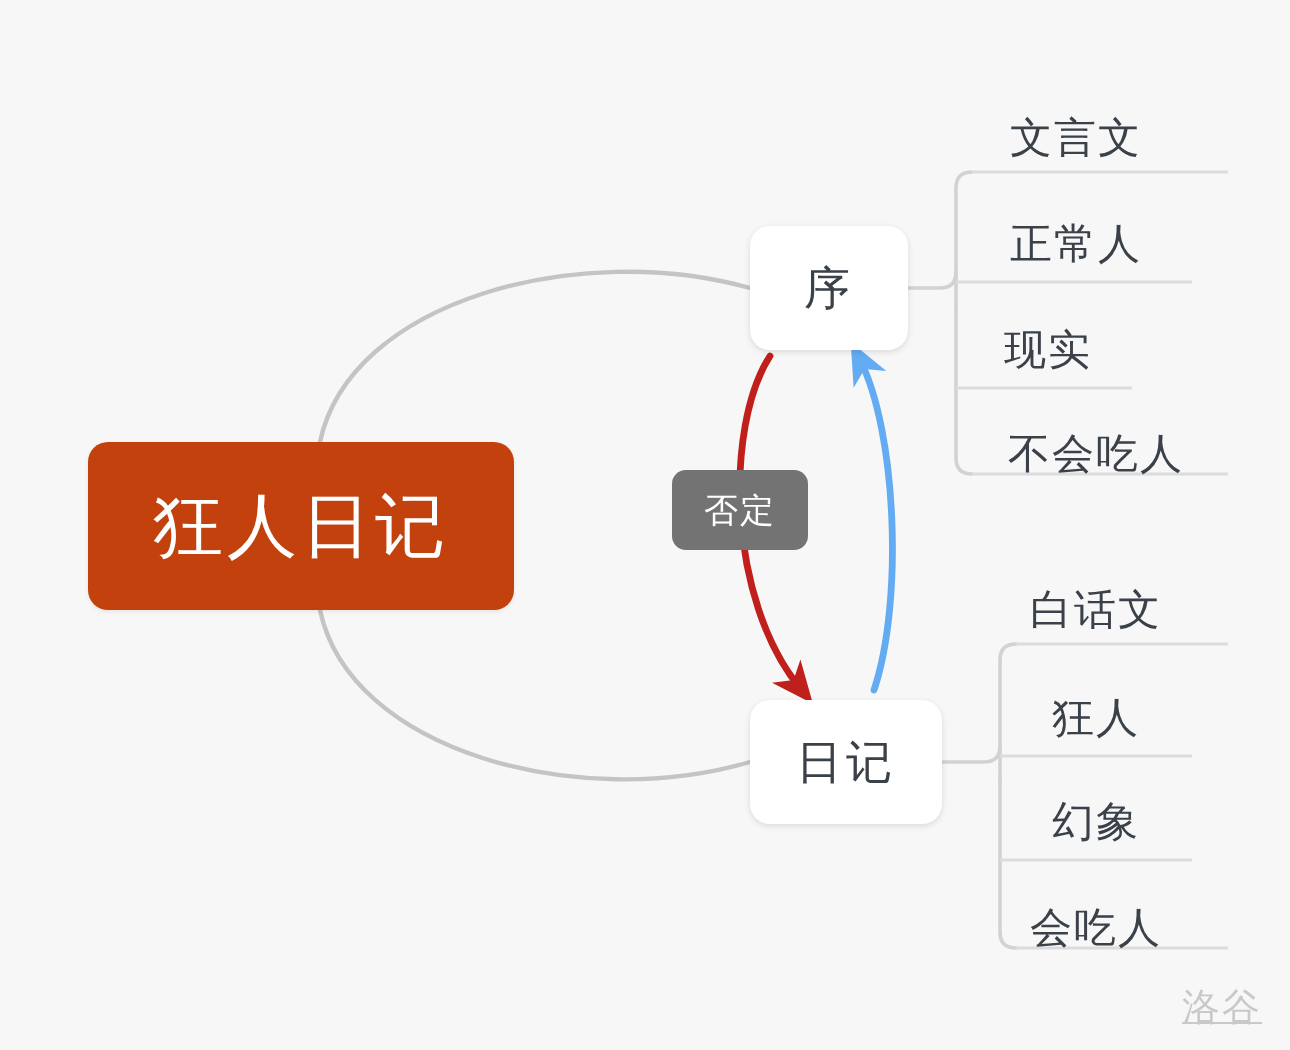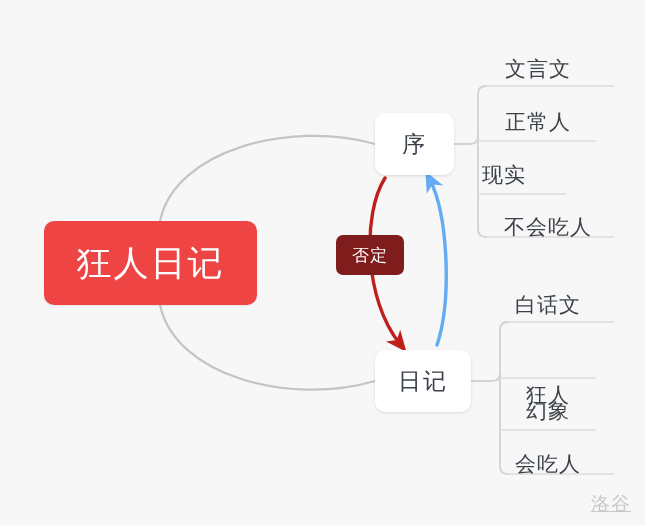--- a/index.html
+++ b/index.html
@@ -36,21 +36,21 @@
     align-items: center;
     justify-content: center;
     white-space: nowrap;
   }
 
   .root-node {
     left: 44px;
     top: 221px;
     width: 213px;
     height: 84px;
-    background: #ef4444;
+    background: #c2410c;
     border-radius: 10px;
     color: #ffffff;
     font-size: 35px;
     letter-spacing: 2px;
     box-shadow: 0 1px 2px rgba(0,0,0,0.07);
   }
 
   .branch-node {
     background: #ffffff;
     border-radius: 10px;
@@ -84,21 +84,21 @@
     font-size: 17px;
     letter-spacing: 1px;
     white-space: nowrap;
     z-index: 4;
   }
   .chip-negate {
     left: 336px;
     top: 235px;
     width: 68px;
     height: 40px;
-    background: #7f1d1d;
+    background: #737373;
   }
   .chip-return {
     left: 411px;
     top: 240px;
     width: 63px;
     height: 40px;
     background: #63abf2;
   }
 
   
@@ -169,23 +169,23 @@
 
   <div class="node branch-node node-xu">序</div>
 
   <div class="node branch-node node-riji">日记</div>
 
   <div class="chip chip-negate">否定</div>
 
 
   <div class="leaf" style="left:538px; top:55px;">文言文</div>
   <div class="leaf" style="left:538px; top:108px;text-align:right;">正常人</div>
-  <div class="leaf" style="left:504px; top:161px;">现实</div>
+  <div class="leaf" style="left:524px; top:161px;">现实</div>
   <div class="leaf" style="left:548px; top:213px;">不会吃人</div>
 
   <div class="leaf" style="left:548px; top:291px;">白话文</div>
-  <div class="leaf" style="left:548px; top:345px;margin-top:36px;">狂人</div>
+  <div class="leaf" style="left:548px; top:345px;">狂人</div>
   <div class="leaf" style="left:548px; top:397px;">幻象</div>
   <div class="leaf" style="left:548px; top:450px;">会吃人</div>
 
   <div class="watermark">洛谷</div>
 
 </div>
 
 </body></html>

